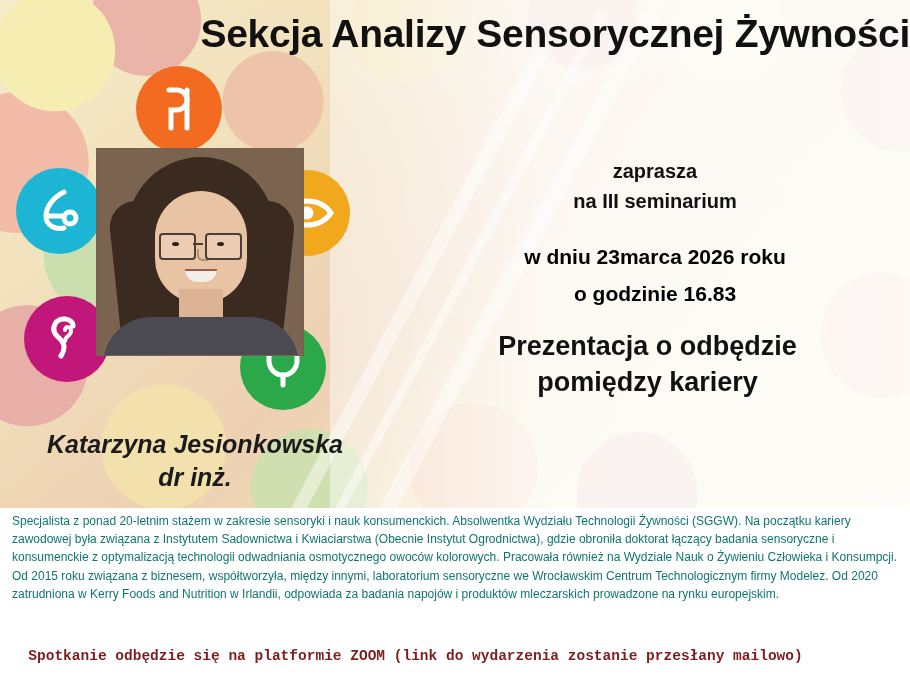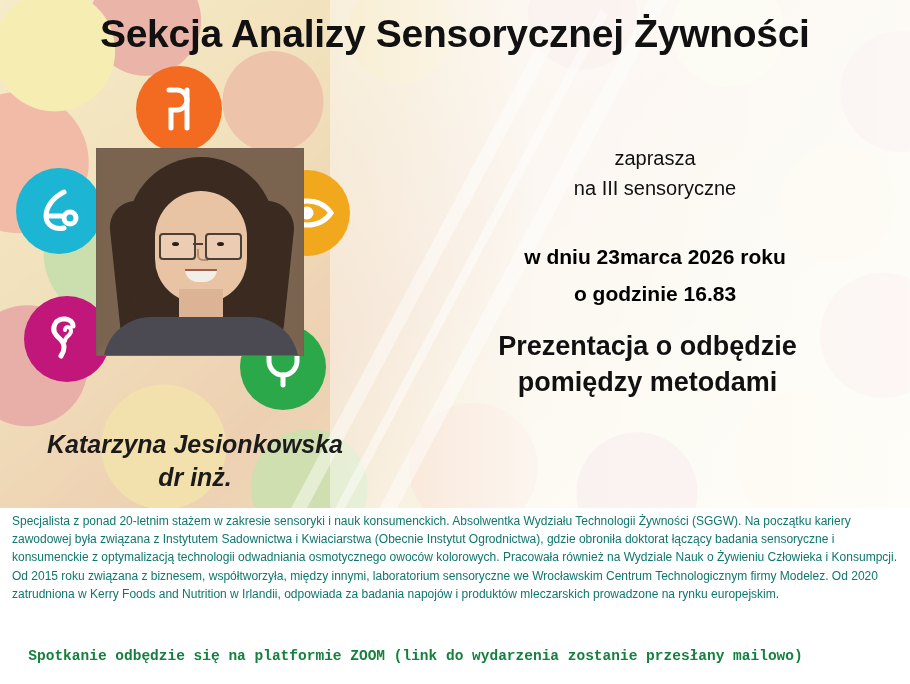--- a/index.html
+++ b/index.html
@@ -170,36 +170,36 @@
     border-bottom: 2px solid rgba(150,105,80,0.6);
     border-radius: 0 0 0 6px;
   }
 
   
   .title {
     position: absolute;
     left: 100px;
     top: 10px;
     width: 810px;
-    text-align: left;
+    text-align: right;
     font-weight: bold;
     font-size: 39px;
     line-height: 47px;
     color: #111111;
     letter-spacing: -0.3px;
   }
   .title .line2 { display: block; }
 
   .invite {
     position: absolute;
     left: 420px;
-    top: 143px;
+    top: 156px;
     width: 470px;
     text-align: center;
-    font-weight: normal;
+    font-weight: bold;
     font-size: 20px;
     line-height: 30px;
     color: #111111;
   }
   .date-block {
     position: absolute;
     left: 420px;
     top: 238px;
     width: 470px;
     text-align: center;
@@ -246,21 +246,21 @@
 
   .footer {
     position: absolute;
     left: 0;
     top: 648px;
     width: 831px;
     text-align: center;
     font-family: "Liberation Mono", monospace;
     font-weight: bold;
     font-size: 14.5px;
-    color: #15803d;
+    color: #7f1d1d;
   }
 </style>
 </head>
 <body>
 
 <div id="poster">
 
   <div class="bg-photo"></div>
   <div class="bg-veil"></div>
   <div class="bg-veil-strong"></div>
@@ -320,31 +320,31 @@
     <div class="p-eye" style="left:120px; top:93px;"></div>
     <div class="p-mouth"></div>
   </div>
 
   <div class="title">
     <span>Sekcja Analizy Sensorycznej Żywności</span>
   </div>
 
   <div class="invite">
     <div>zaprasza</div>
-    <div>na III sensoryczne</div>
+    <div>na III seminarium</div>
   </div>
 
   <div class="date-block">
     <div>w dniu 23marca 2026 roku</div>
     <div>o godzinie 16.83</div>
   </div>
 
   <div class="topic">
     <div>Prezentacja o odbędzie</div>
-    <div>pomiędzy metodami</div>
+    <div>pomiędzy kariery</div>
   </div>
 
   <div class="speaker">
     <div>Katarzyna Jesionkowska</div>
     <div>dr inż.</div>
   </div>
 
   <div class="bio">Specjalista z ponad 20-letnim stażem w zakresie sensoryki i nauk konsumenckich. Absolwentka Wydziału Technologii Żywności (SGGW). Na początku kariery zawodowej była związana z Instytutem Sadownictwa i Kwiaciarstwa (Obecnie Instytut Ogrodnictwa), gdzie obroniła doktorat łączący badania sensoryczne i konsumenckie z optymalizacją technologii odwadniania osmotycznego owoców kolorowych. Pracowała również na Wydziale Nauk o Żywieniu Człowieka i Konsumpcji. Od 2015 roku związana z biznesem, współtworzyła, między innymi, laboratorium sensoryczne we Wrocławskim Centrum Technologicznym firmy Modelez. Od 2020 zatrudniona w Kerry Foods and Nutrition w Irlandii, odpowiada za badania napojów i produktów mleczarskich prowadzone na rynku europejskim.</div>
 
   <div class="footer">Spotkanie odbędzie się na platformie ZOOM (link do wydarzenia zostanie przesłany mailowo)</div>

